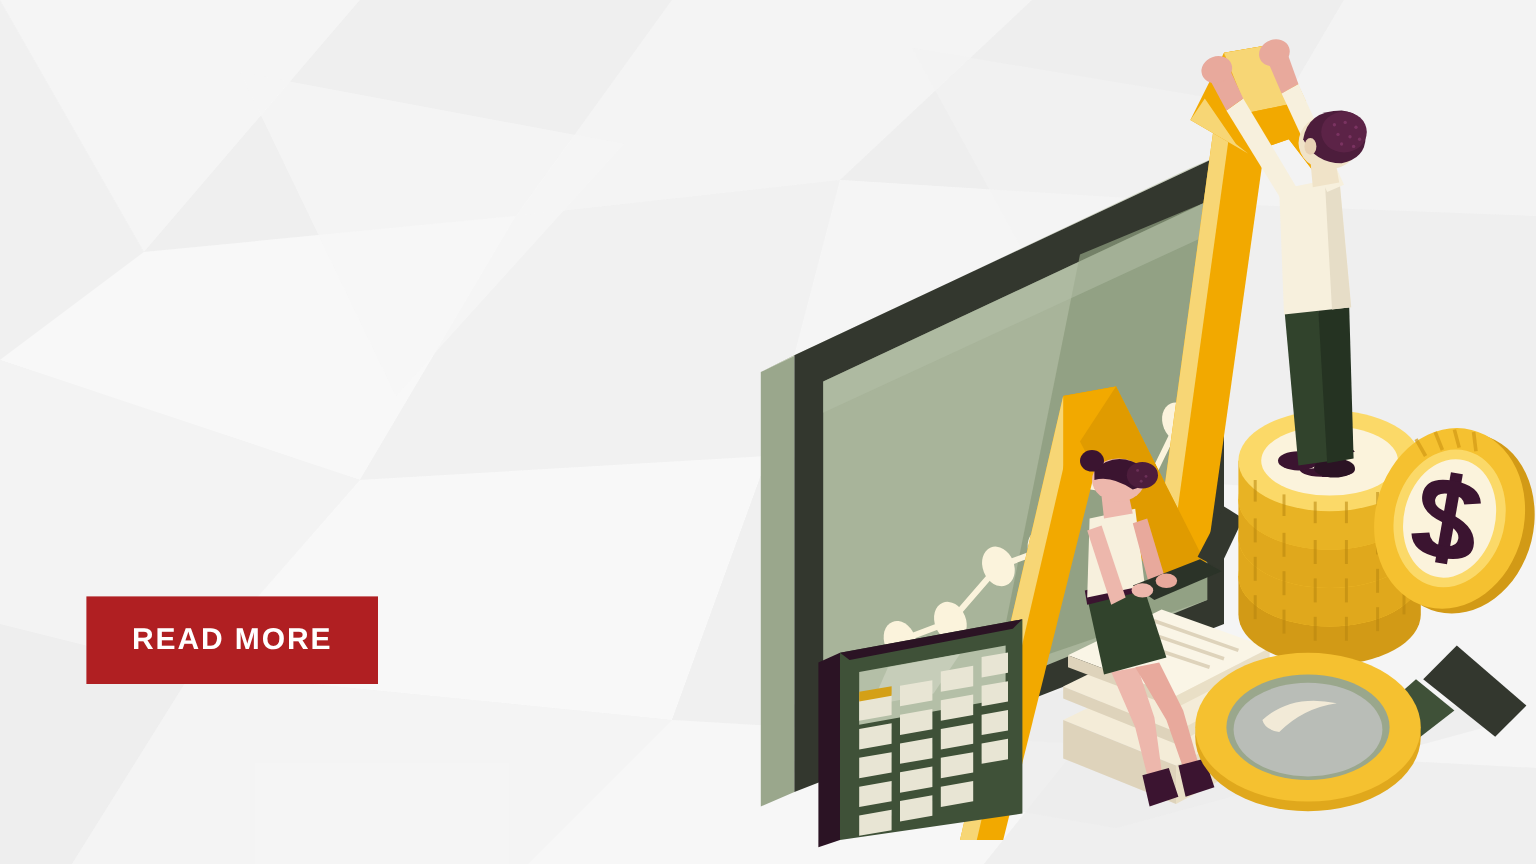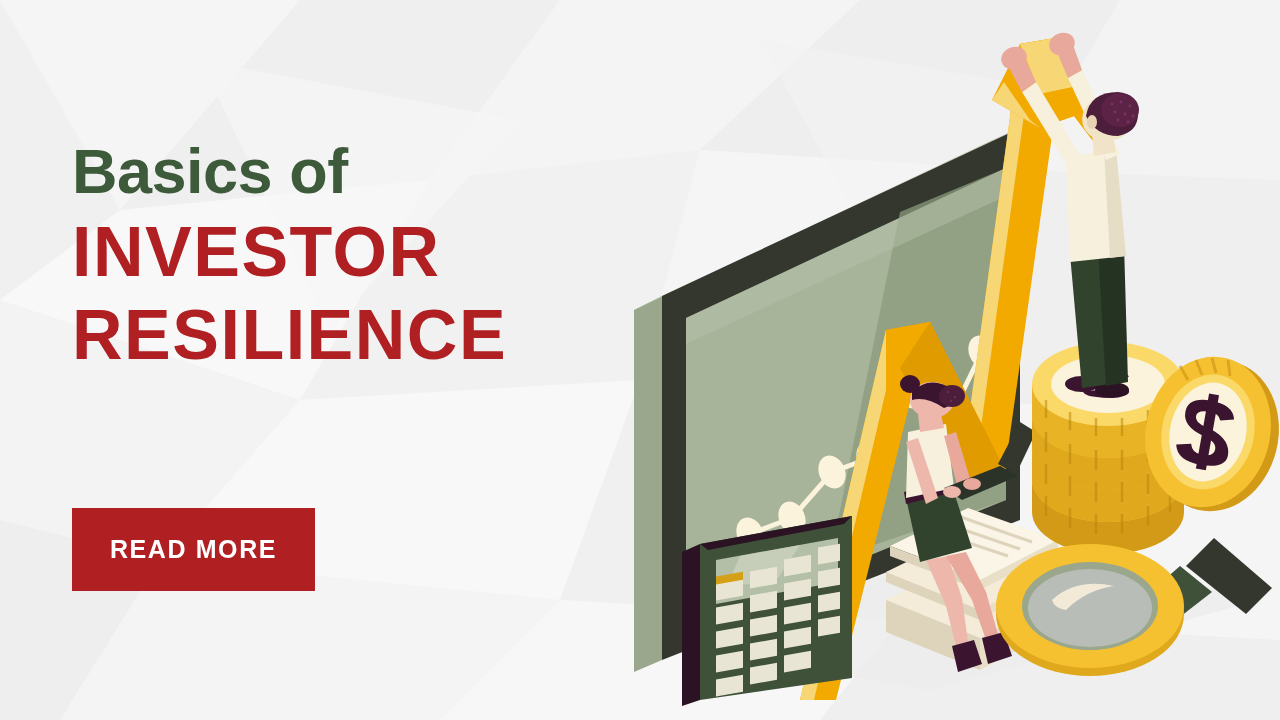--- a/index.html
+++ b/index.html
@@ -43,22 +43,22 @@
     line-height: 1.02;
     letter-spacing: 1.5px;
     color: #b01f22;
     margin: 0;
     white-space: nowrap;
   }
   #headline-2 { margin-top: 12px; }
 
   #cta-button {
     position: absolute;
-    left: 72px; top: 508px;
-    width: 243px; height: 83px;
+    left: 72px; top: 497px;
+    width: 243px; height: 73px;
     background: #b01f22;
     border: none;
     display: flex;
     align-items: center;
     justify-content: center;
     cursor: pointer;
     z-index: 40;
     padding: 0;
   }
   #cta-label {
@@ -371,23 +371,18 @@
       <ellipse cx="490" cy="606" rx="94" ry="62" fill="#f5c130"></ellipse>
 
       <ellipse cx="490" cy="606" rx="68" ry="44" fill="#9aa78c"></ellipse>
       <ellipse cx="490" cy="608" rx="62" ry="39" fill="#b9bdb7"></ellipse>
 
       <path d="M452,600 Q476,578 514,586 Q486,590 466,610 Q454,608 452,600 Z" fill="#f4ecd8" opacity="0.95"></path>
     </g>
 
   </svg>
 
-  <div id="text-col">
-    <p id="eyebrow">Basics of</p>
-    <h1 class="headline" id="headline-1">INVESTOR</h1>
-    <h1 class="headline" id="headline-2">RESILIENCE</h1>
-  </div>
 
   <button id="cta-button">
     <span id="cta-label">READ MORE</span>
   </button>
 
 </div>
 
 </body></html>

